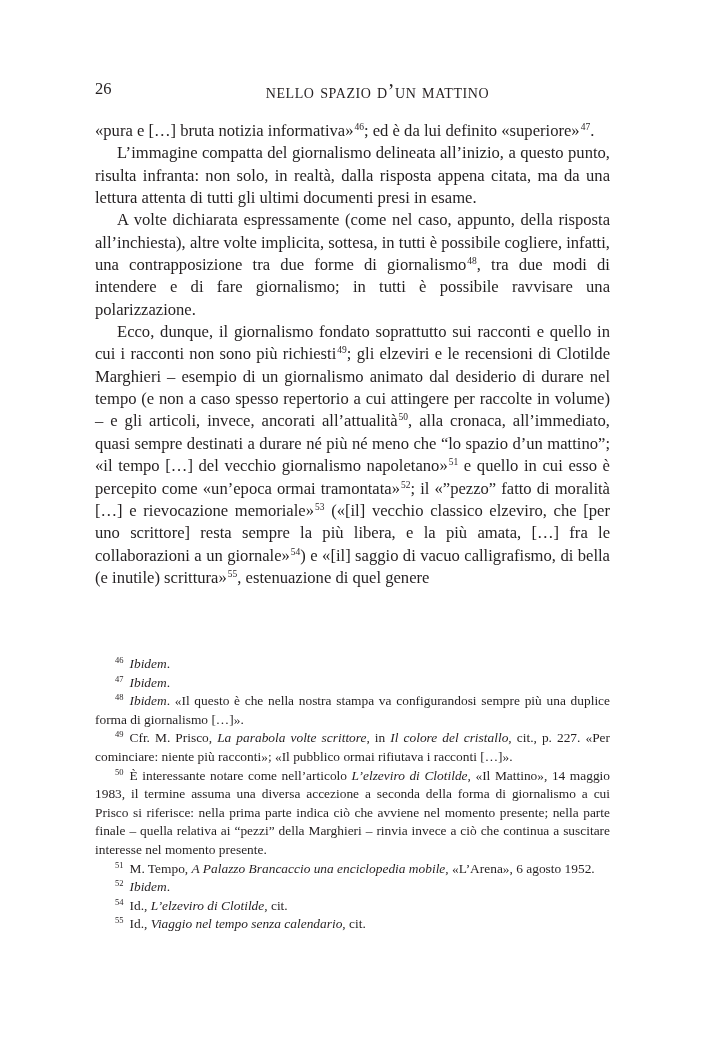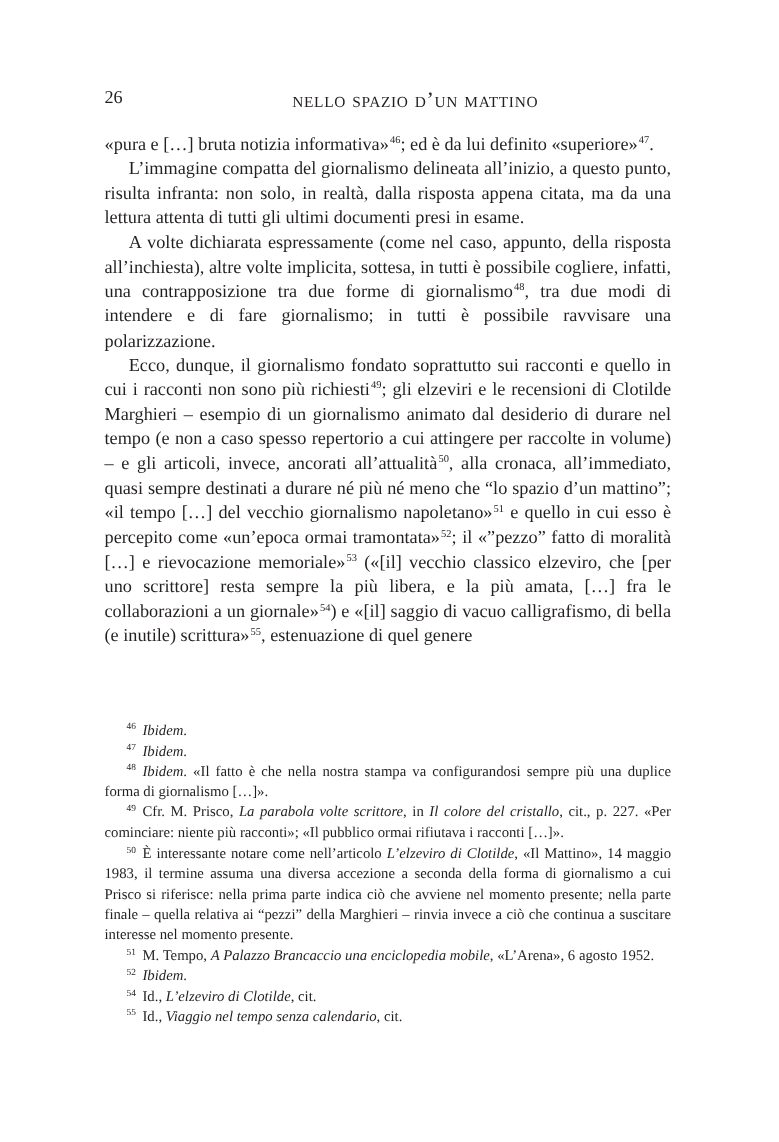--- a/index.html
+++ b/index.html
@@ -33,21 +33,21 @@
   <div class="body-text" id="body-text">
       <p><span>«pura e […] bruta notizia informativa»</span><sup class="fn">46</sup><span>; ed è da lui definito «superiore»</span><sup class="fn">47</sup><span>.</span></p>
       <p class="indent"><span>L’immagine compatta del giornalismo delineata all’inizio, a questo punto, risulta infranta: non solo, in realtà, dalla risposta appena citata, ma da una lettura attenta di tutti gli ultimi documenti presi in esame.</span></p>
       <p class="indent"><span>A volte dichiarata espressamente (come nel caso, appunto, della risposta all’inchiesta), altre volte implicita, sottesa, in tutti è possibile cogliere, infatti, una contrapposizione tra due forme di giornalismo</span><sup class="fn">48</sup><span>, tra due modi di intendere e di fare giornalismo; in tutti è possibile ravvisare una polarizzazione.</span></p>
       <p class="indent"><span>Ecco, dunque, il giornalismo fondato soprattutto sui racconti e quello in cui i racconti non sono più richiesti</span><sup class="fn">49</sup><span>; gli elzeviri e le recensioni di Clotilde Marghieri – esempio di un giornalismo animato dal desiderio di durare nel tempo (e non a caso spesso repertorio a cui attingere per raccolte in volume) – e gli articoli, invece, ancorati all’attualità</span><sup class="fn">50</sup><span>, alla cronaca, all’immediato, quasi sempre destinati a durare né più né meno che “lo spazio d’un mattino”; «il tempo […] del vecchio giornalismo napoletano»</span><sup class="fn">51</sup><span> e quello in cui esso è percepito come «un’epoca ormai tramontata»</span><sup class="fn">52</sup><span>; il «”pezzo” fatto di moralità […] e rievocazione memoriale»</span><sup class="fn">53</sup><span> («[il] vecchio classico elzeviro, che [per uno scrittore] resta sempre la più libera, e la più amata, […] fra le collaborazioni a un giornale»</span><sup class="fn">54</sup><span>) e «[il] saggio di vacuo calligrafismo, di bella (e inutile) scrittura»</span><sup class="fn">55</sup><span>, estenuazione di quel genere</span></p>
     </div>
 
   <div class="footnotes" id="footnotes">
       <p class="footnote"><span class="fn-num">46</span><i>Ibidem</i><span>.</span></p>
       <p class="footnote"><span class="fn-num">47</span><i>Ibidem</i><span>.</span></p>
-      <p class="footnote"><span class="fn-num">48</span><i>Ibidem</i><span>. «Il fatto è che nella nostra stampa va configurandosi sempre più una duplice forma di giornalismo […]».</span></p>
+      <p class="footnote"><span class="fn-num">48</span><i>Ibidem</i><span>. «Il questo è che nella nostra stampa va configurandosi sempre più una duplice forma di giornalismo […]».</span></p>
       <p class="footnote"><span class="fn-num">49</span><span>Cfr. M. Prisco, </span><i>La parabola volte scrittore</i><span>, in </span><i>Il colore del cristallo</i><span>, cit., p. 227. «Per cominciare: niente più racconti»; «Il pubblico ormai rifiutava i racconti […]».</span></p>
       <p class="footnote"><span class="fn-num">50</span><span>È interessante notare come nell’articolo </span><i>L’elzeviro di Clotilde</i><span>, «Il Mattino», 14 maggio 1983, il termine assuma una diversa accezione a seconda della forma di giornalismo a cui Prisco si riferisce: nella prima parte indica ciò che avviene nel momento presente; nella parte finale – quella relativa ai “pezzi” della Marghieri – rinvia invece a ciò che continua a suscitare interesse nel momento presente.</span></p>
       <p class="footnote"><span class="fn-num">51</span><span>M. Tempo, </span><i>A Palazzo Brancaccio una enciclopedia mobile</i><span>, «L’Arena», 6 agosto 1952.</span></p>
       <p class="footnote"><span class="fn-num">52</span><i>Ibidem</i><span>.</span></p>
       <p class="footnote"><span class="fn-num">54</span><span>Id., </span><i>L’elzeviro di Clotilde</i><span>, cit.</span></p>
       <p class="footnote"><span class="fn-num">55</span><span>Id., </span><i>Viaggio nel tempo senza calendario</i><span>, cit.</span></p>
     </div>
 </div>
 
 </body></html>

